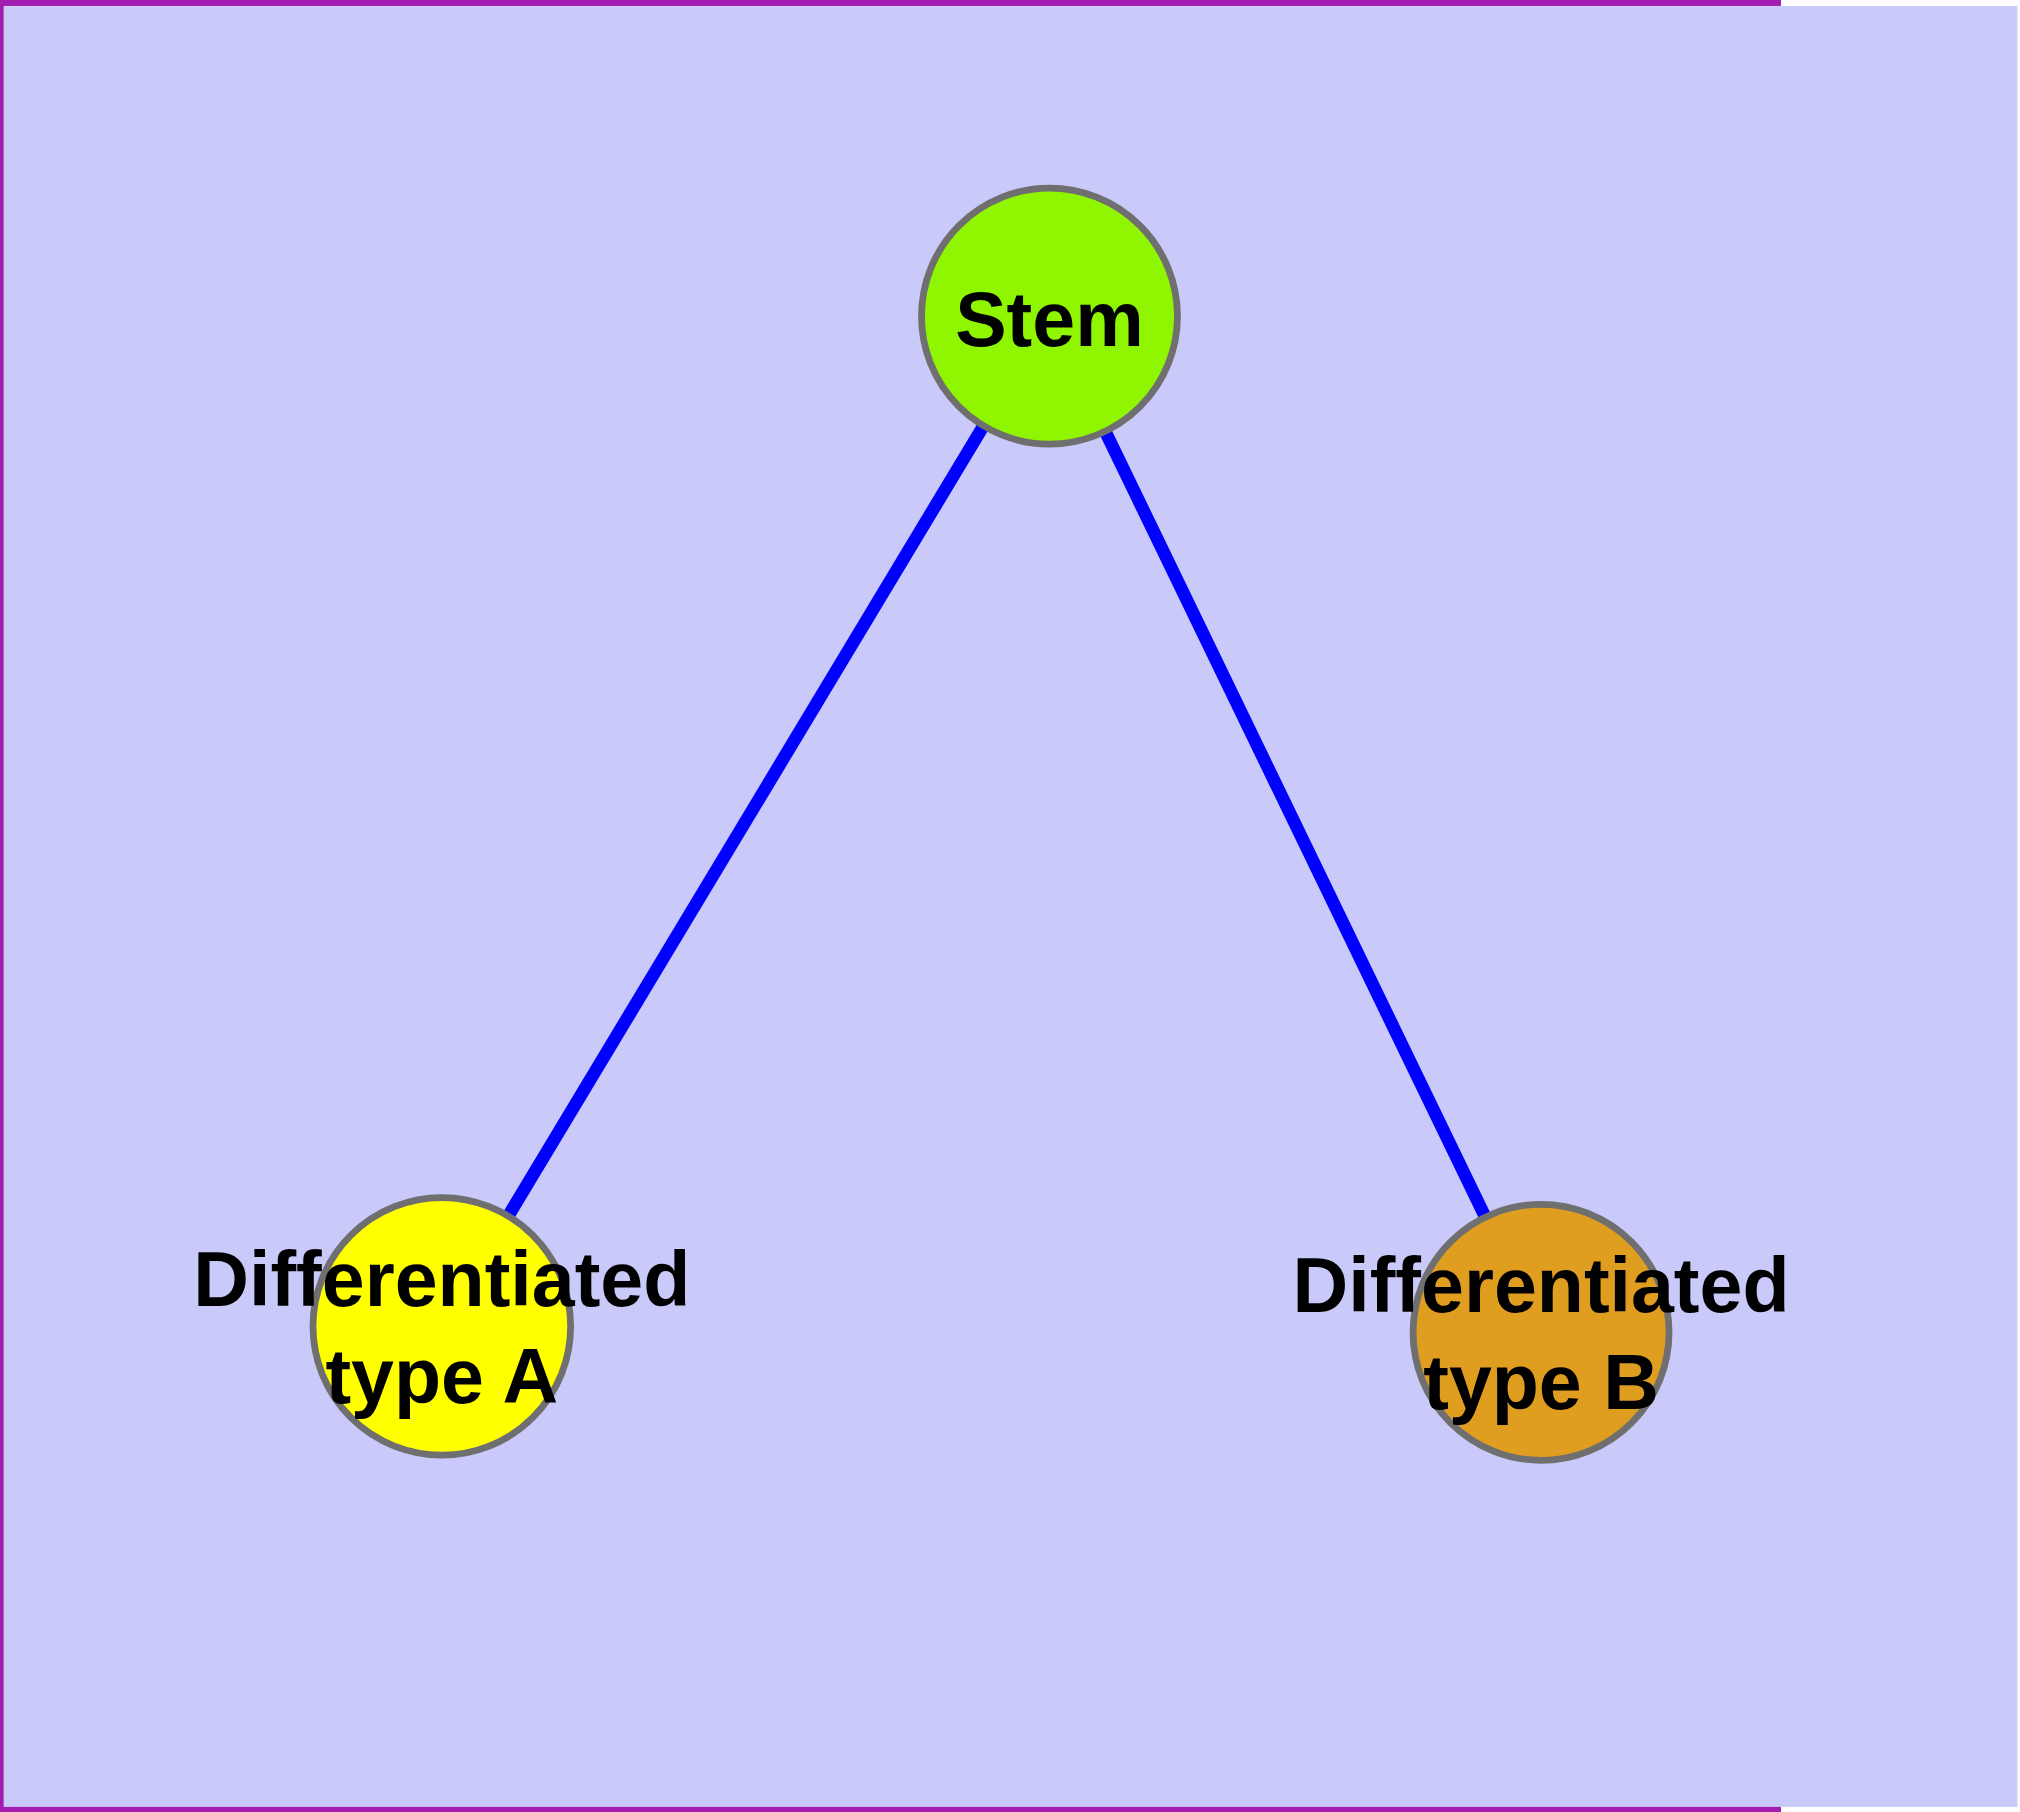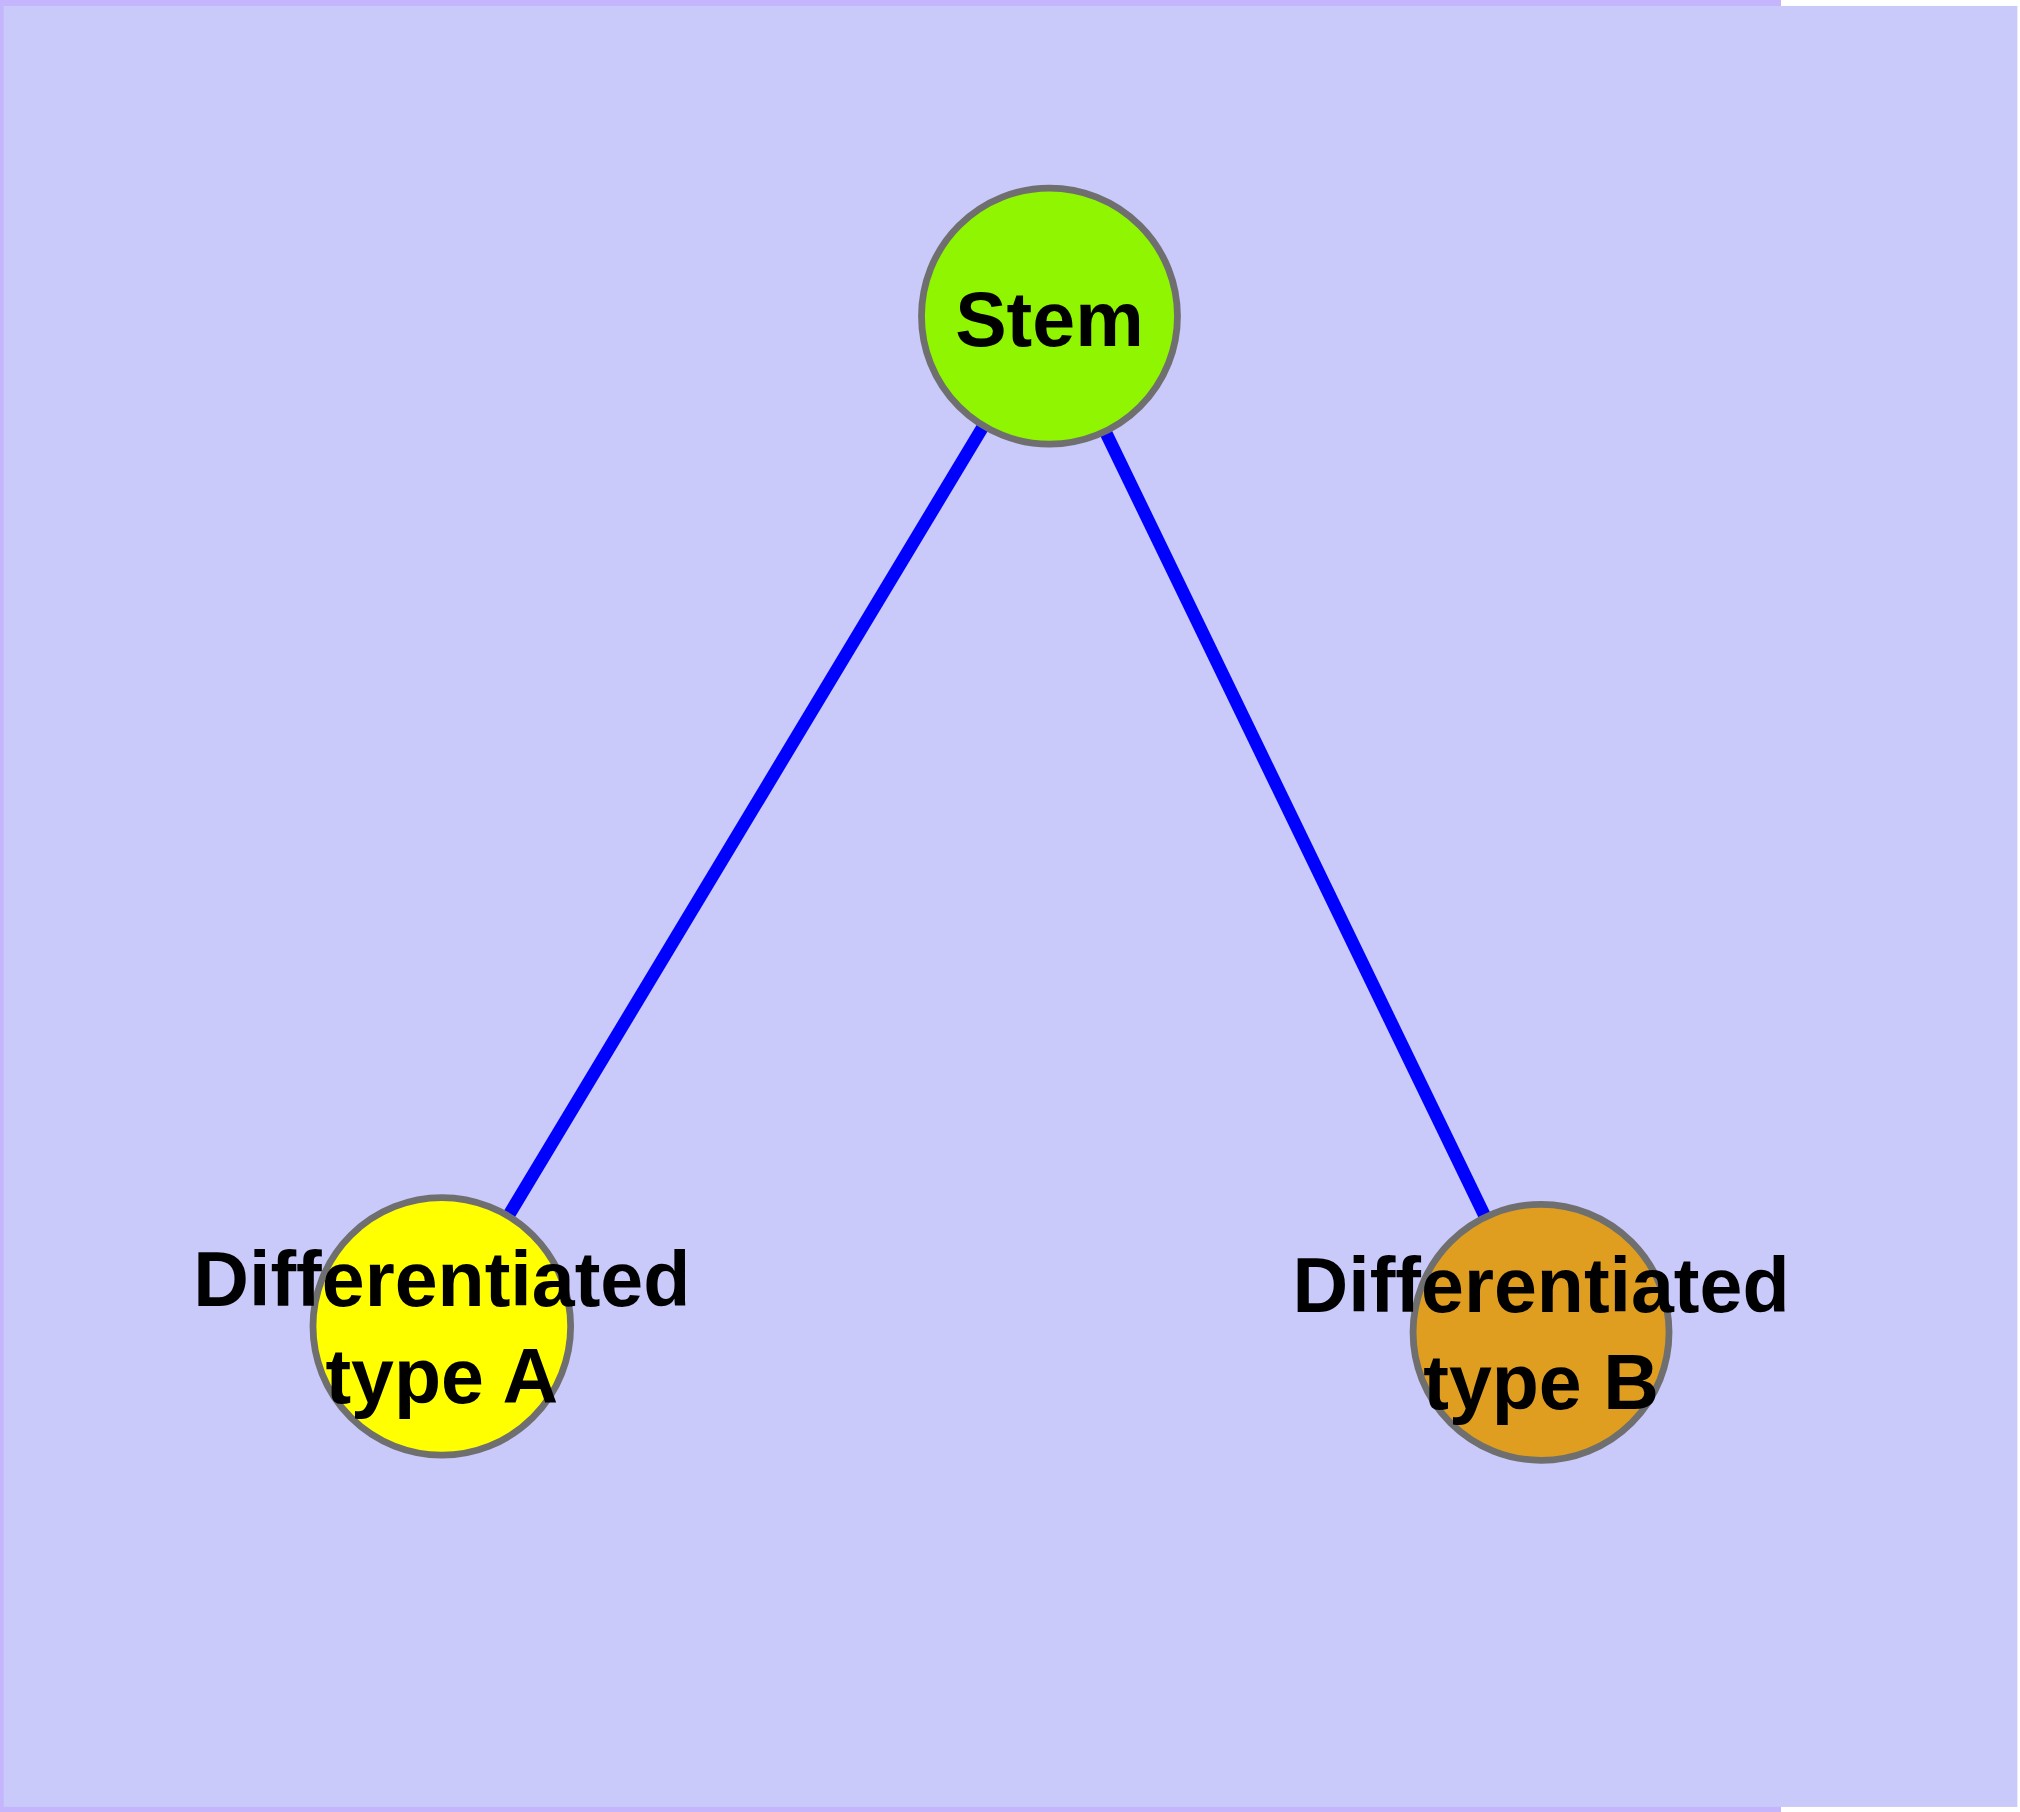--- a/index.html
+++ b/index.html
@@ -7,21 +7,21 @@
     padding: 0;
     background: #ffffff;
     width: 2021px;
     height: 1812px;
     overflow: hidden;
   }
   .stage {
     position: relative;
     width: 1781px;
     height: 1812px;
-    background: #c4b5fd;
+    background: #a21caf;
   }
   svg.graph {
     position: absolute;
     top: 0;
     left: 0;
     width: 2021px;
     height: 1812px;
     display: block;
   }
   .edge {

